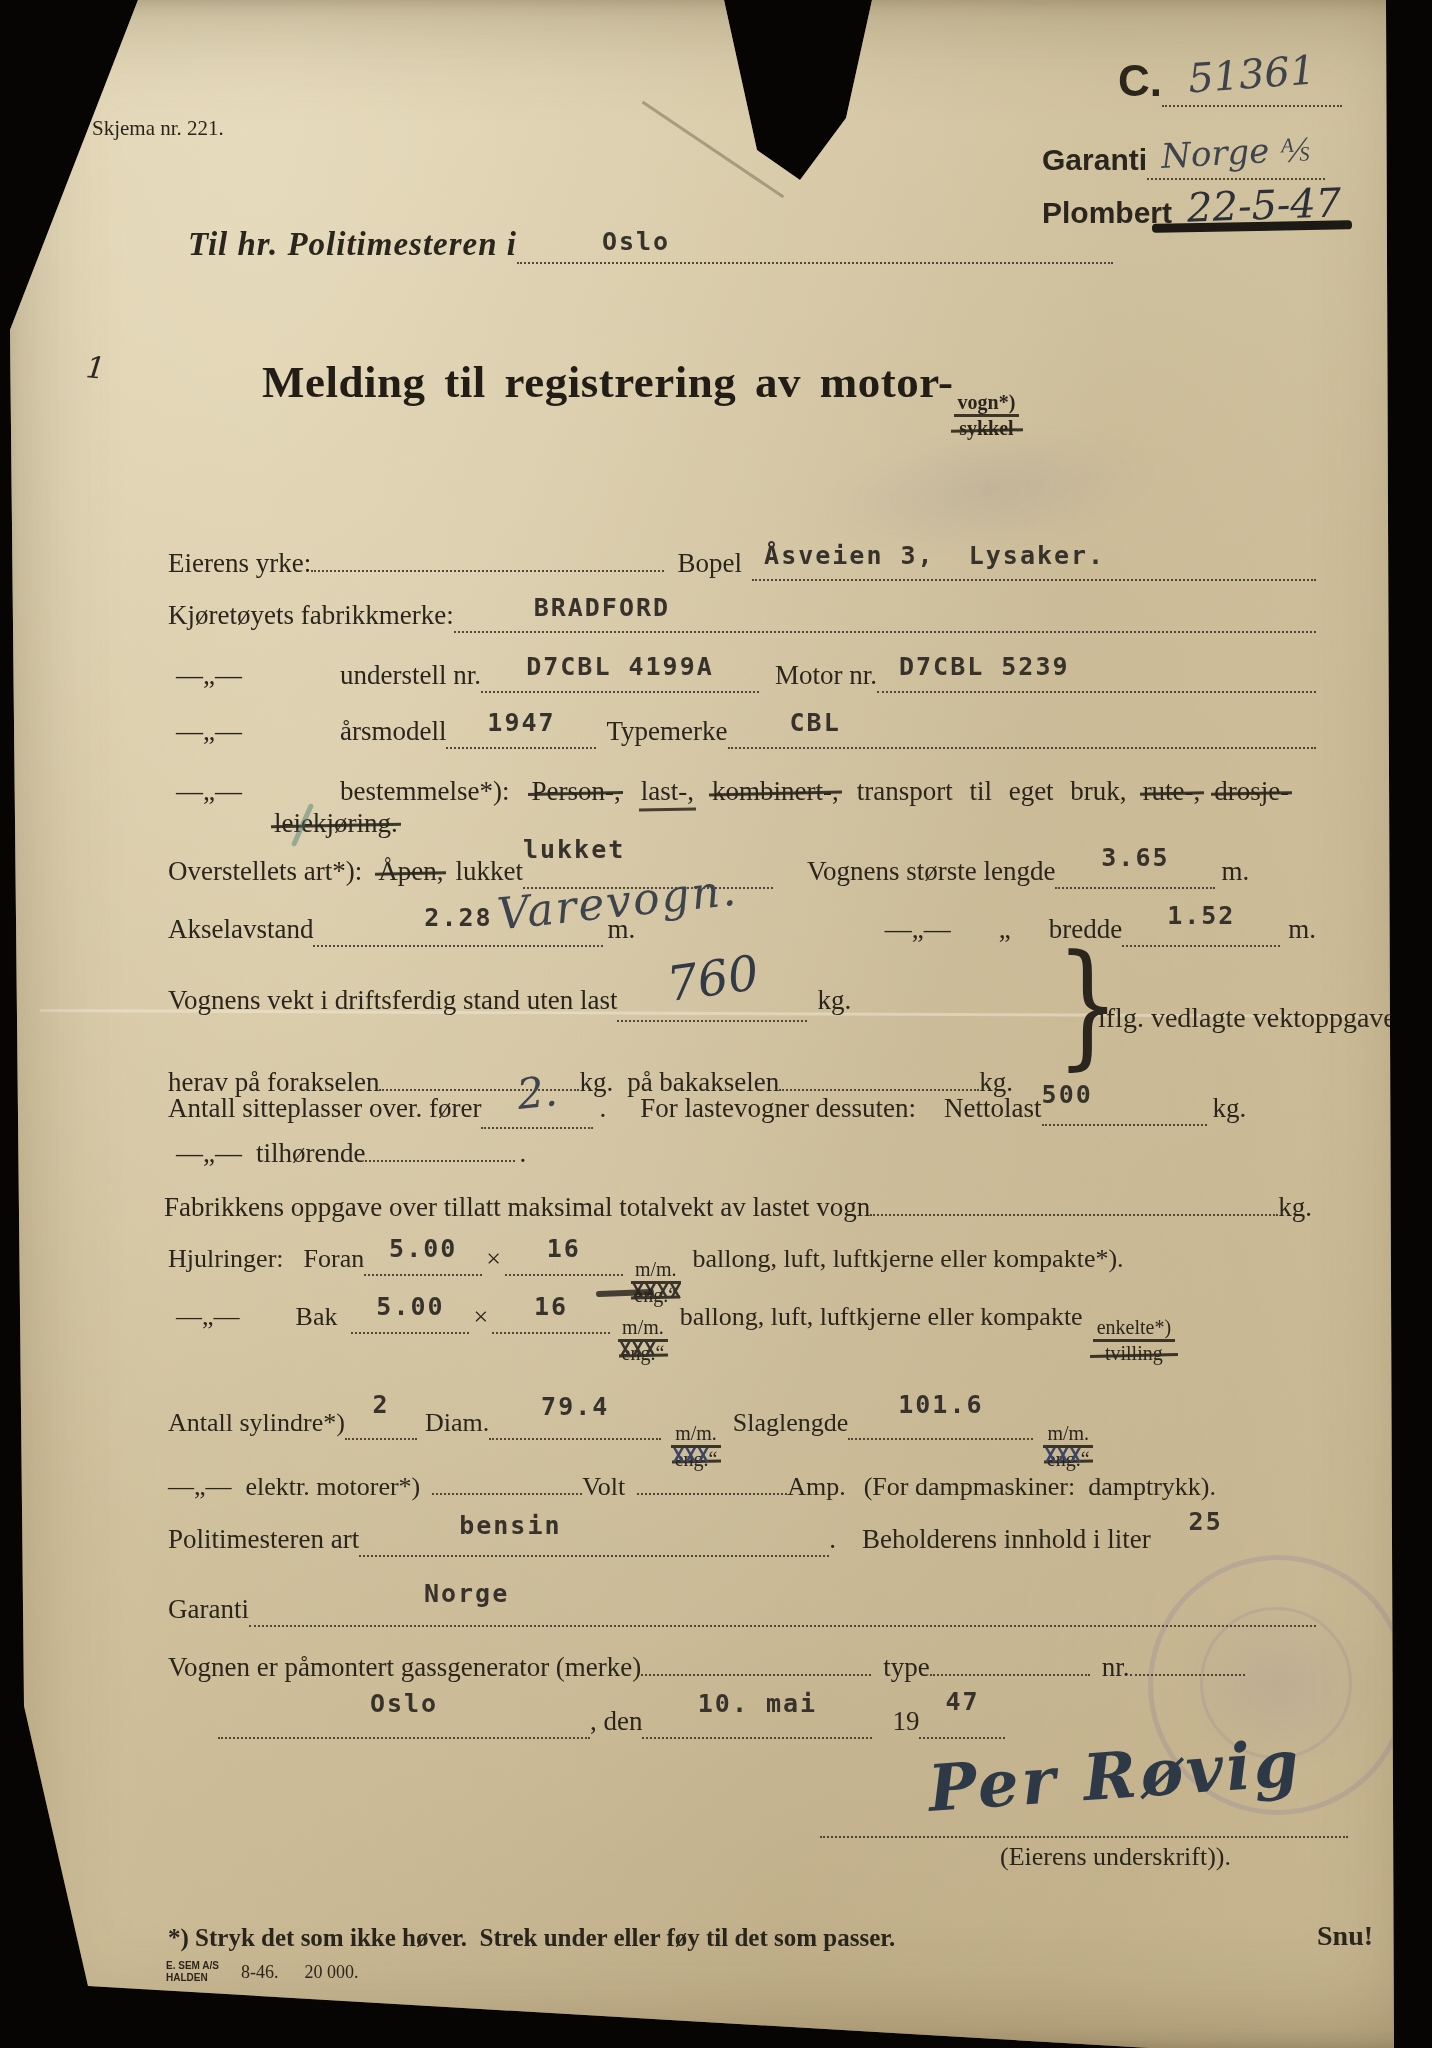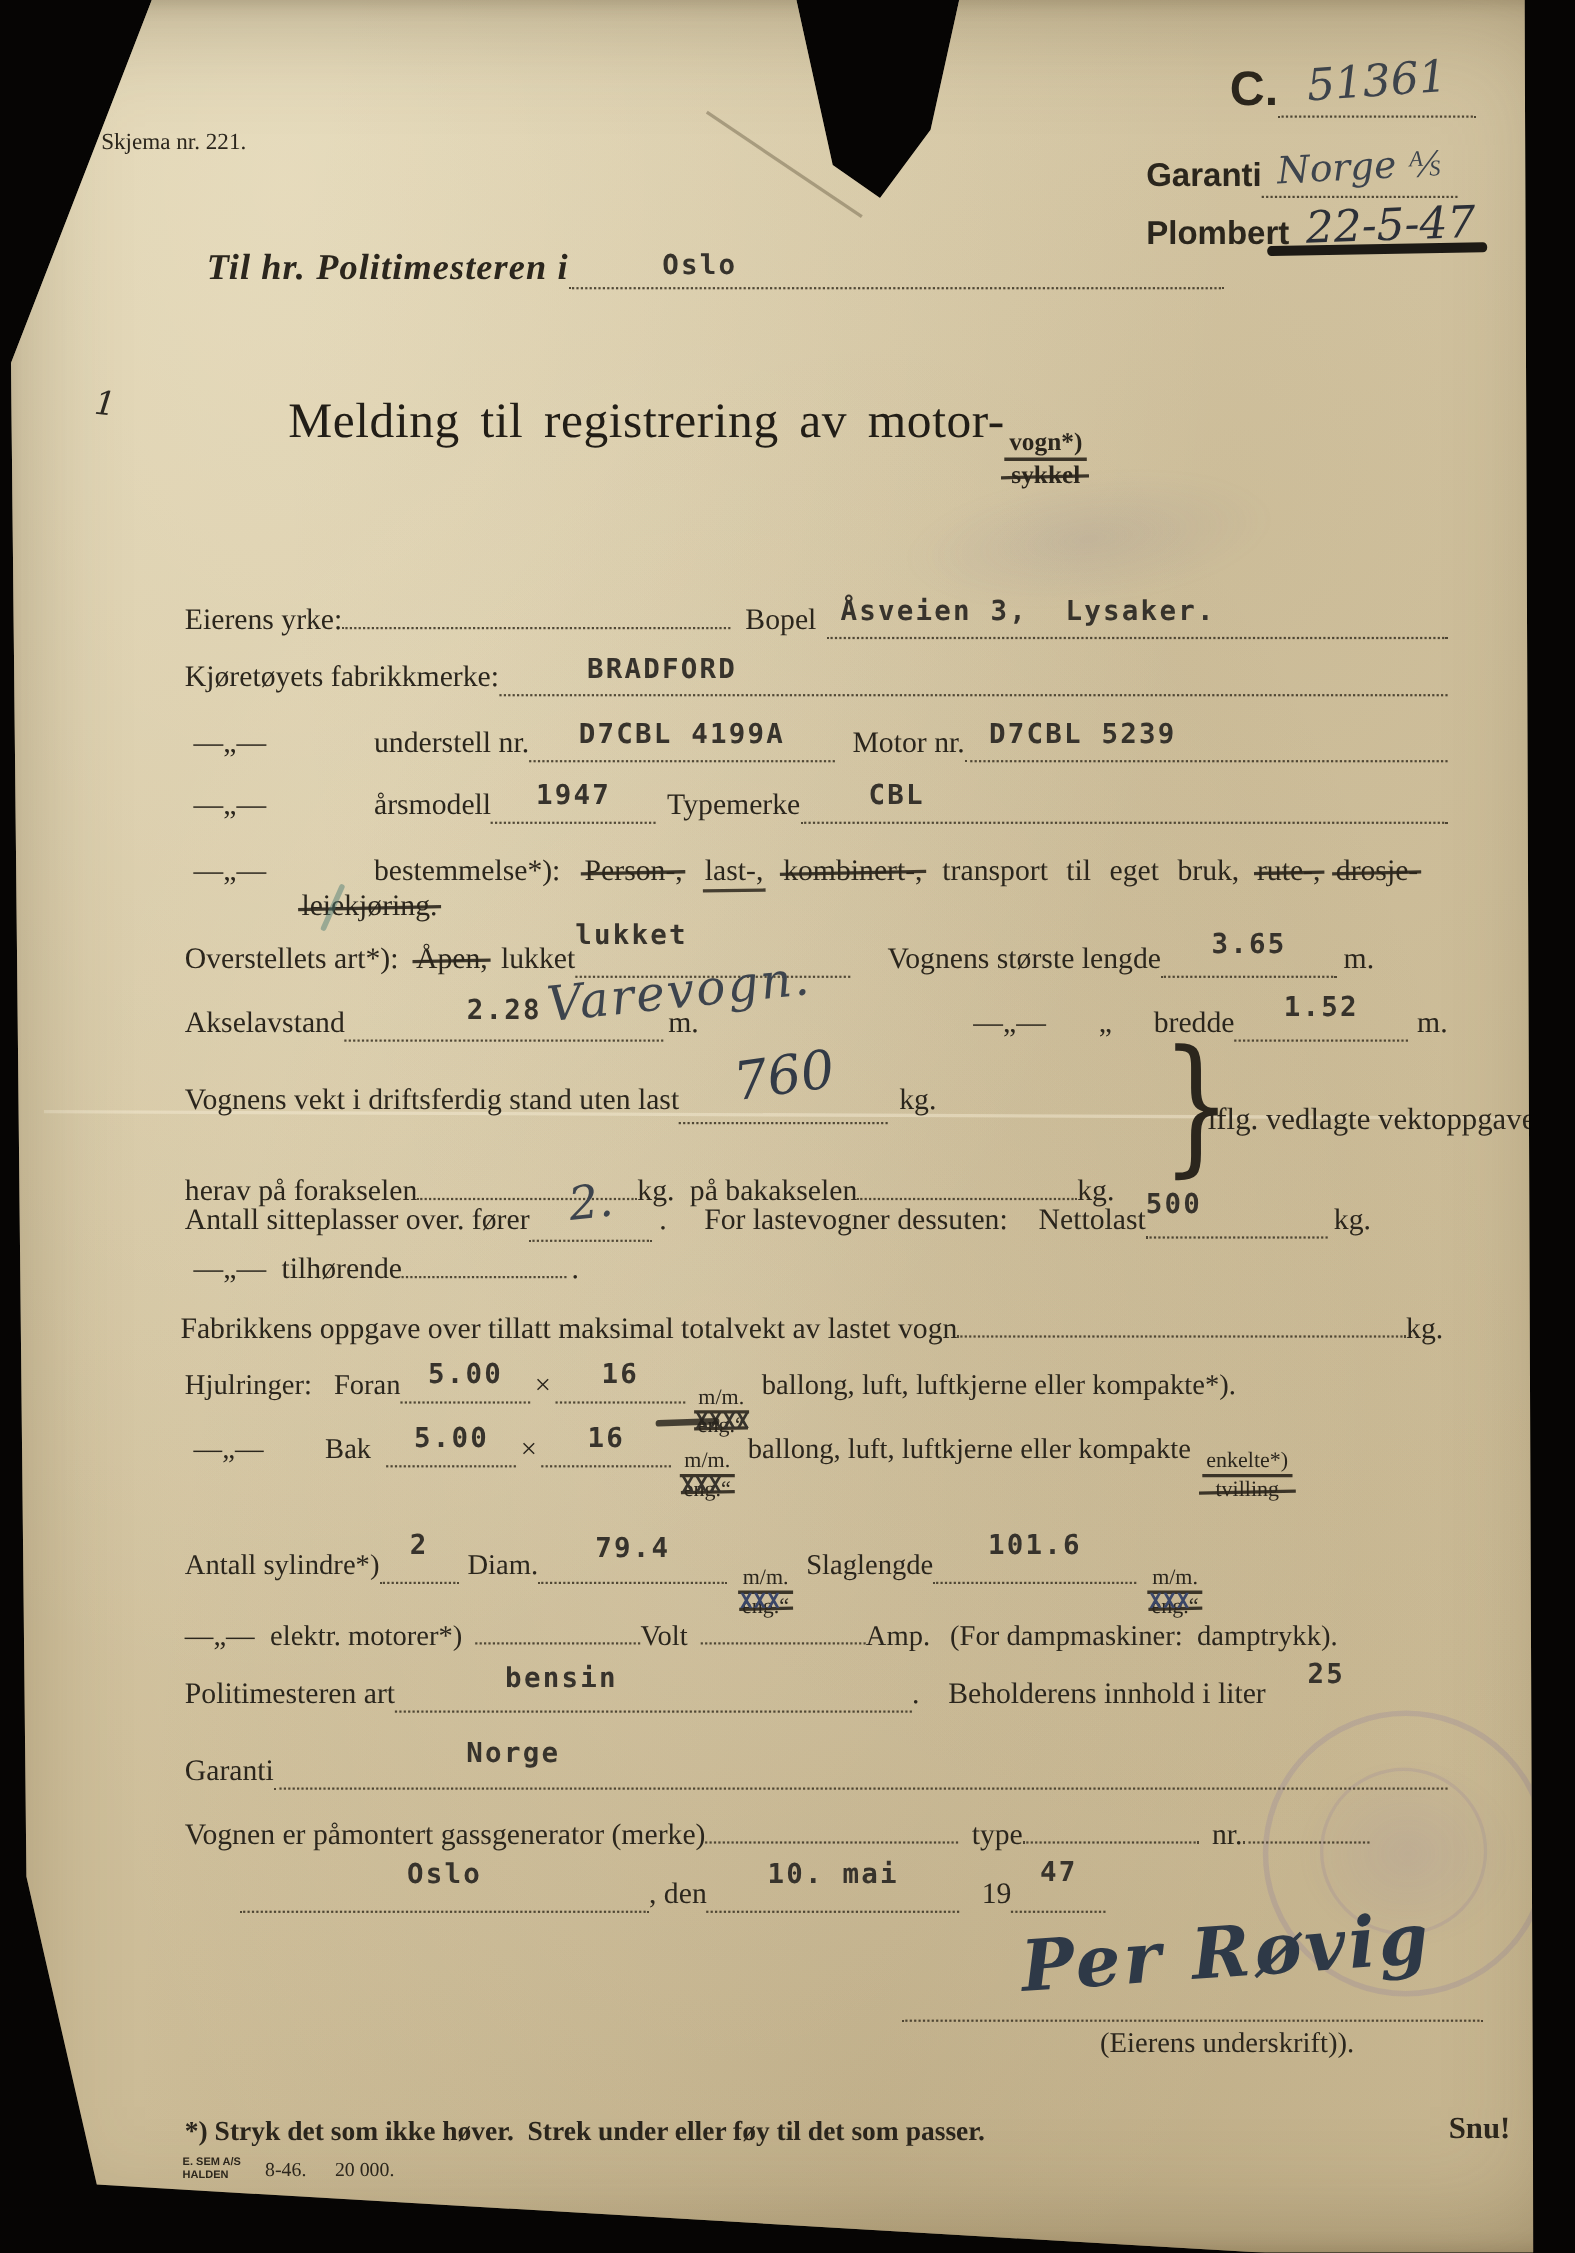--- a/index.html
+++ b/index.html
@@ -85,22 +85,22 @@
     <div class="r" style="left:188px;top:226px;width:925px;">
       <span class="lbl" style="font-size:33px;font-style:italic;font-weight:600;letter-spacing:1px;">Til hr. Politimesteren i</span>
       <span class="fill d" style="text-align:left;">
         <span class="t" style="margin-left:85px;">Oslo</span>
       </span>
     </div>
 
     <div class="h" style="position:absolute;left:86px;top:350px;font-size:30px;color:#2d2a24;transform:rotate(6deg);">1</div>
 
     <div class="r" style="left:262px;top:356px;">
-      <span style="font-size:45px;font-weight:400;letter-spacing:.5px;word-spacing:7px;color:#221e17;">Melding til registrering av motor-</span>
-      <span class="stack" style="font-size:23px;font-weight:700;transform:translateY(12px);">
+      <span style="font-size:45px;font-weight:700;letter-spacing:.5px;word-spacing:7px;color:#221e17;">Melding til registrering av motor-</span>
+      <span class="stack" style="font-size:20px;font-weight:700;transform:translateY(12px);">
         <span class="top">vogn*)</span>
         <span class="bot s">sykkel</span>
       </span>
     </div>
 
 
     <div class="r" style="left:168px;top:548px;width:1148px;">
       <span class="lbl">Eierens yrke:</span>
       <span class="fill d" style="min-width:270px;"></span>
       <span class="lbl" style="margin:0 10px 0 14px;">Bopel</span>

